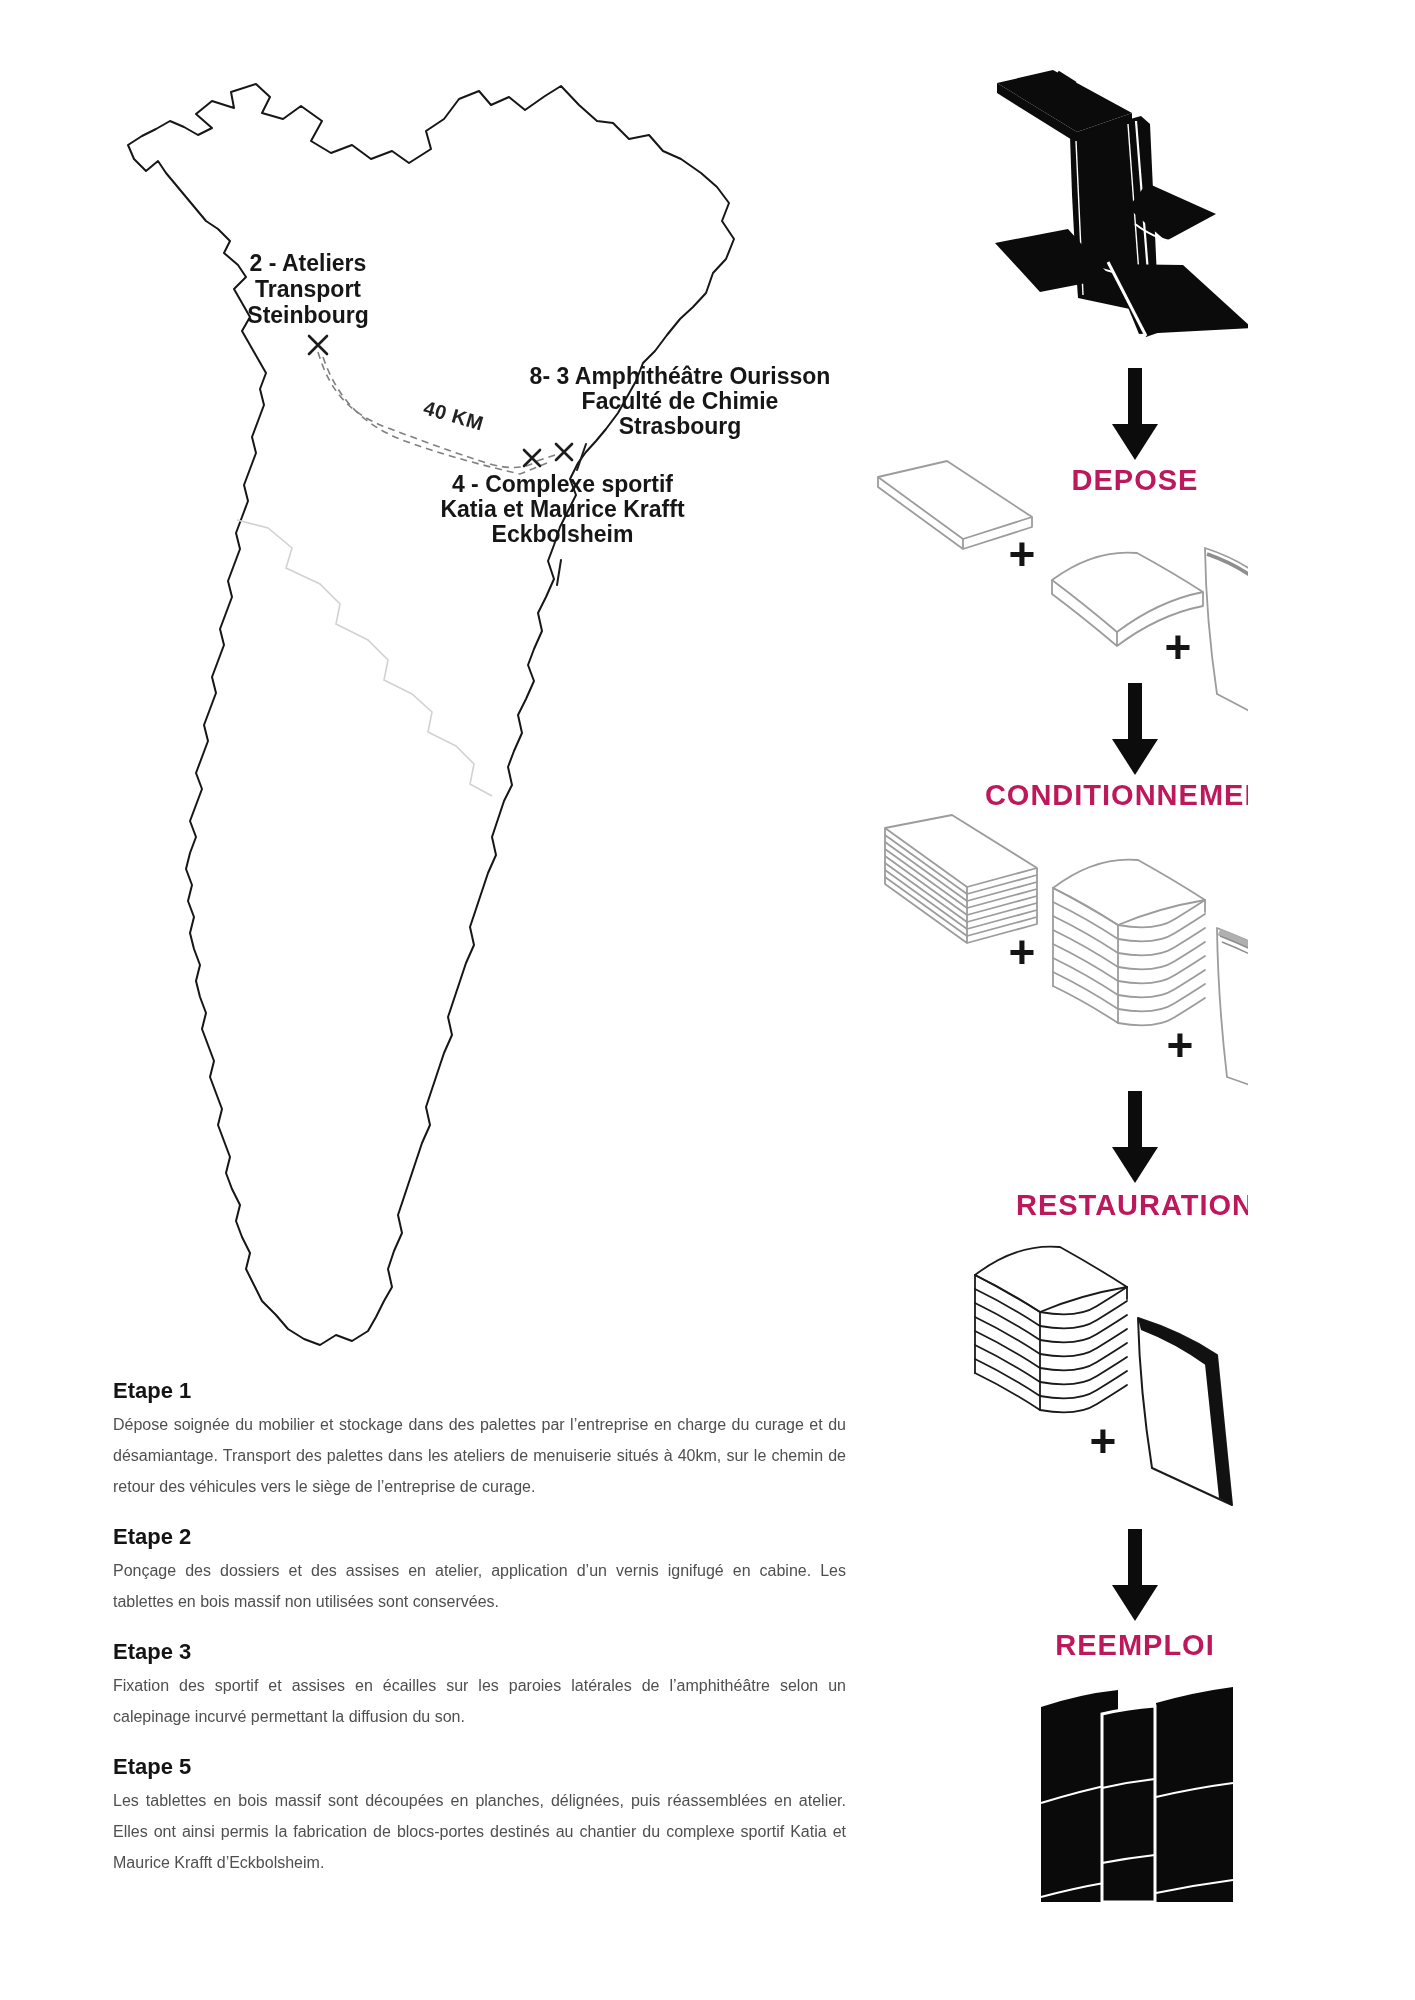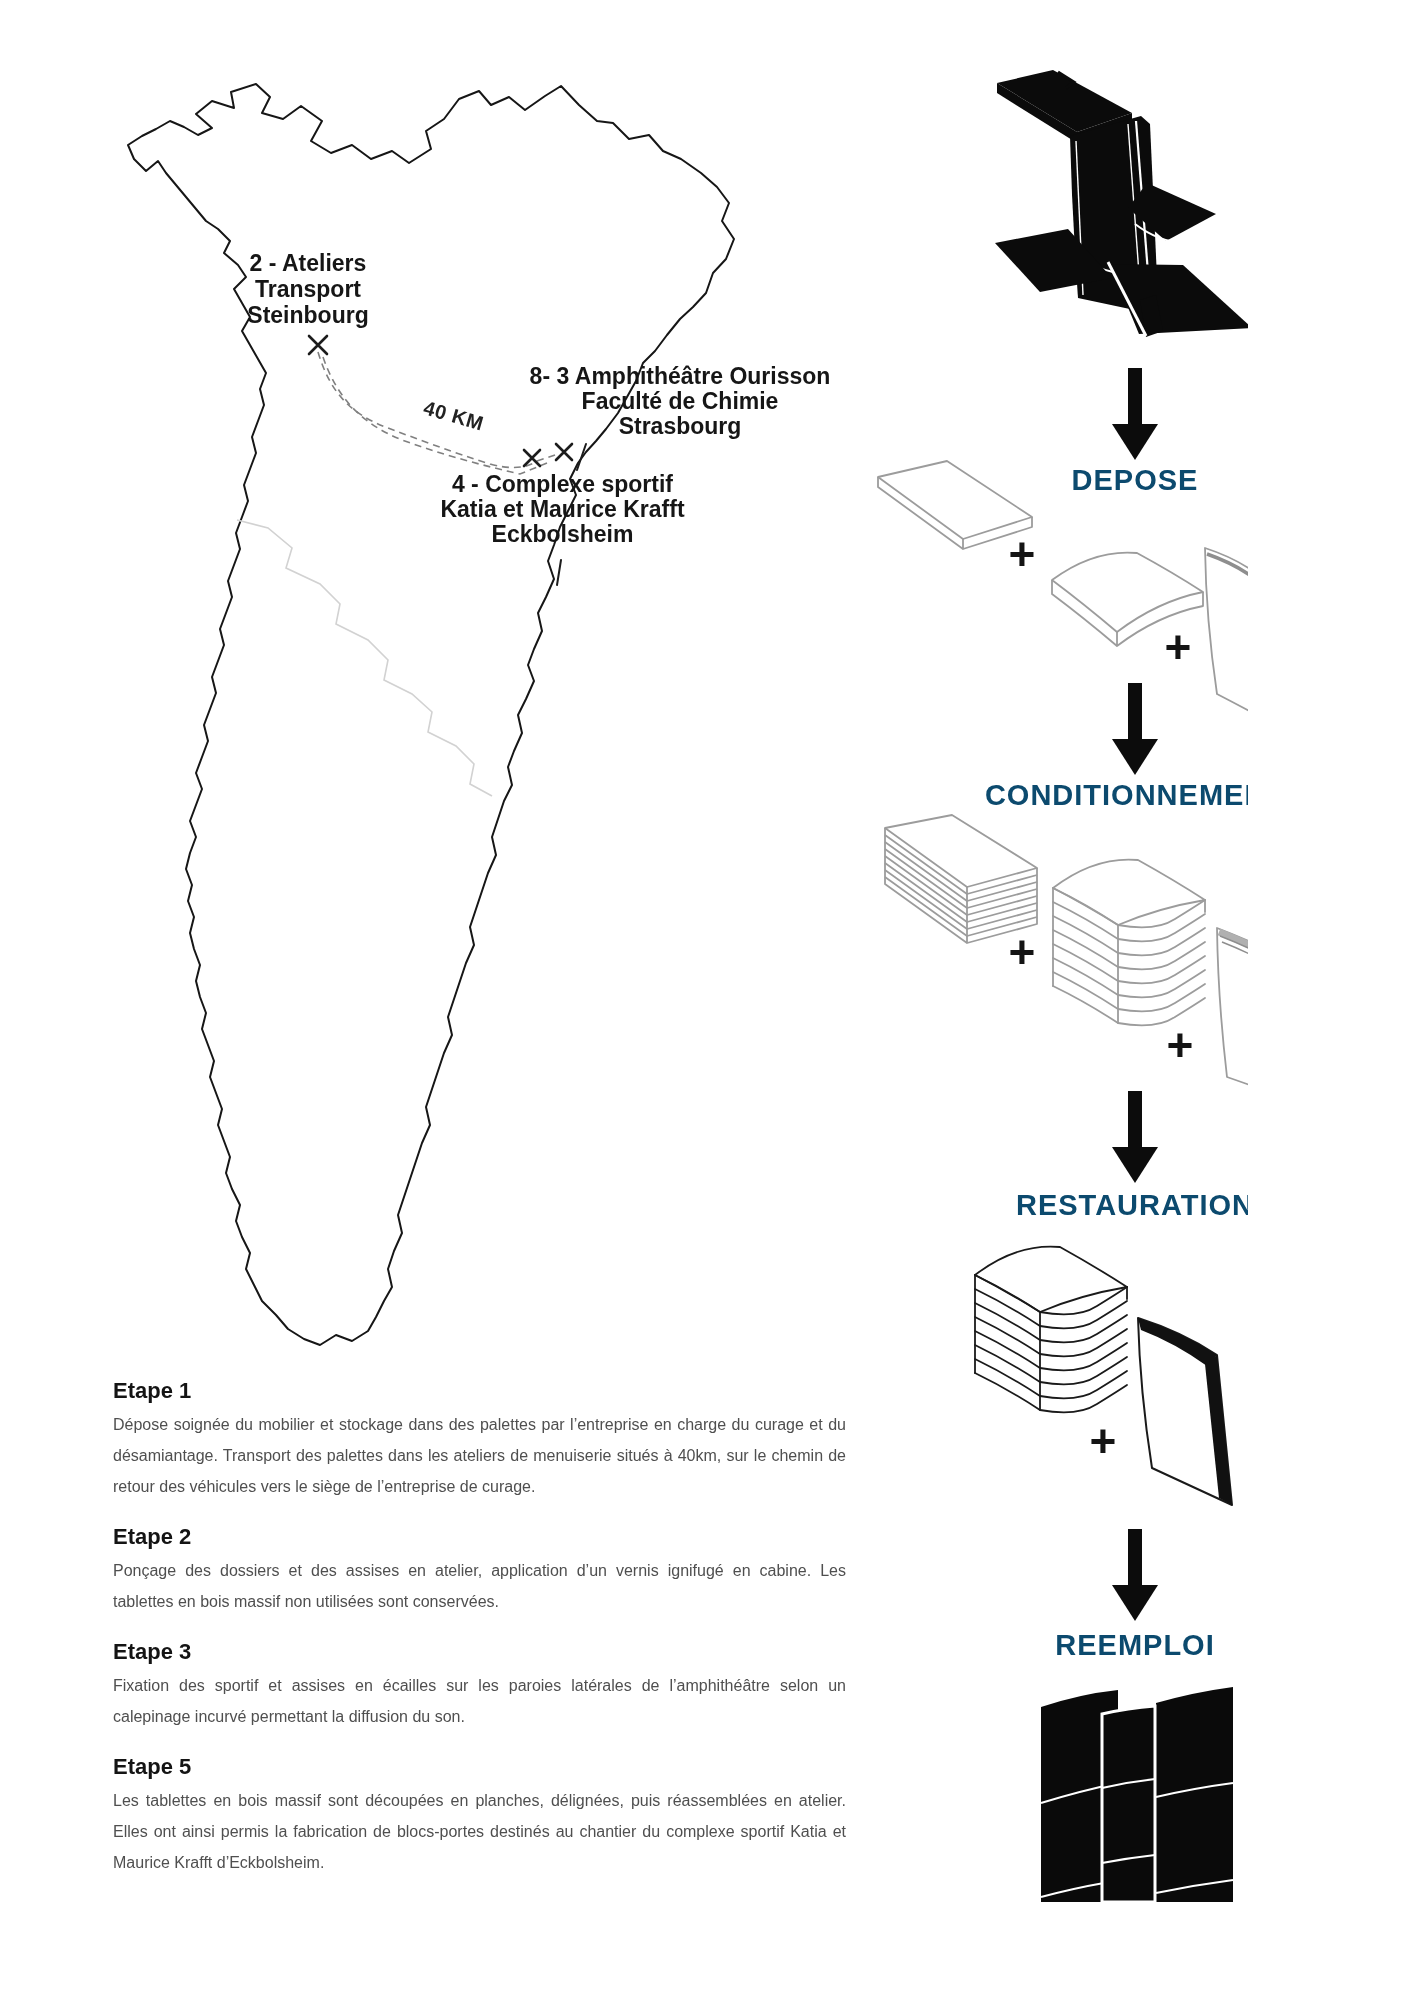--- a/index.html
+++ b/index.html
@@ -3,21 +3,21 @@
 <meta charset="utf-8">
 <style>
   html,body{margin:0;padding:0;background:#fff;}
   .page{position:relative;width:1248px;height:2000px;background:#ffffff;overflow:hidden;
         font-family:"Liberation Sans",sans-serif;color:#111;}
   .abs{position:absolute;}
   svg{display:block;}
   .map-label{position:absolute;text-align:center;font-weight:bold;font-size:23px;line-height:26px;color:#161616;}
   .dist-label{position:absolute;font-weight:bold;font-size:20px;letter-spacing:.5px;color:#222;
               transform:rotate(16deg);transform-origin:left center;}
-  .stage-label{position:absolute;text-align:center;font-weight:bold;font-size:29px;letter-spacing:1px;color:#0c4a6e;}
+  .stage-label{position:absolute;text-align:center;font-weight:bold;font-size:29px;letter-spacing:1px;color:#be185d;}
   .plus{position:absolute;width:44px;height:44px;text-align:center;font-weight:bold;font-size:46px;line-height:44px;color:#141414;}
   .etapes{position:absolute;left:113px;top:1378px;width:733px;}
   .etape h3{margin:0 0 5px 0;font-size:22px;font-weight:bold;color:#141414;}
   .etape p{margin:0 0 22px 0;font-size:16px;line-height:31px;color:#4f4f4f;text-align:justify;}
 </style>
 </head>
 <body>
 
 <div class="page">
 

